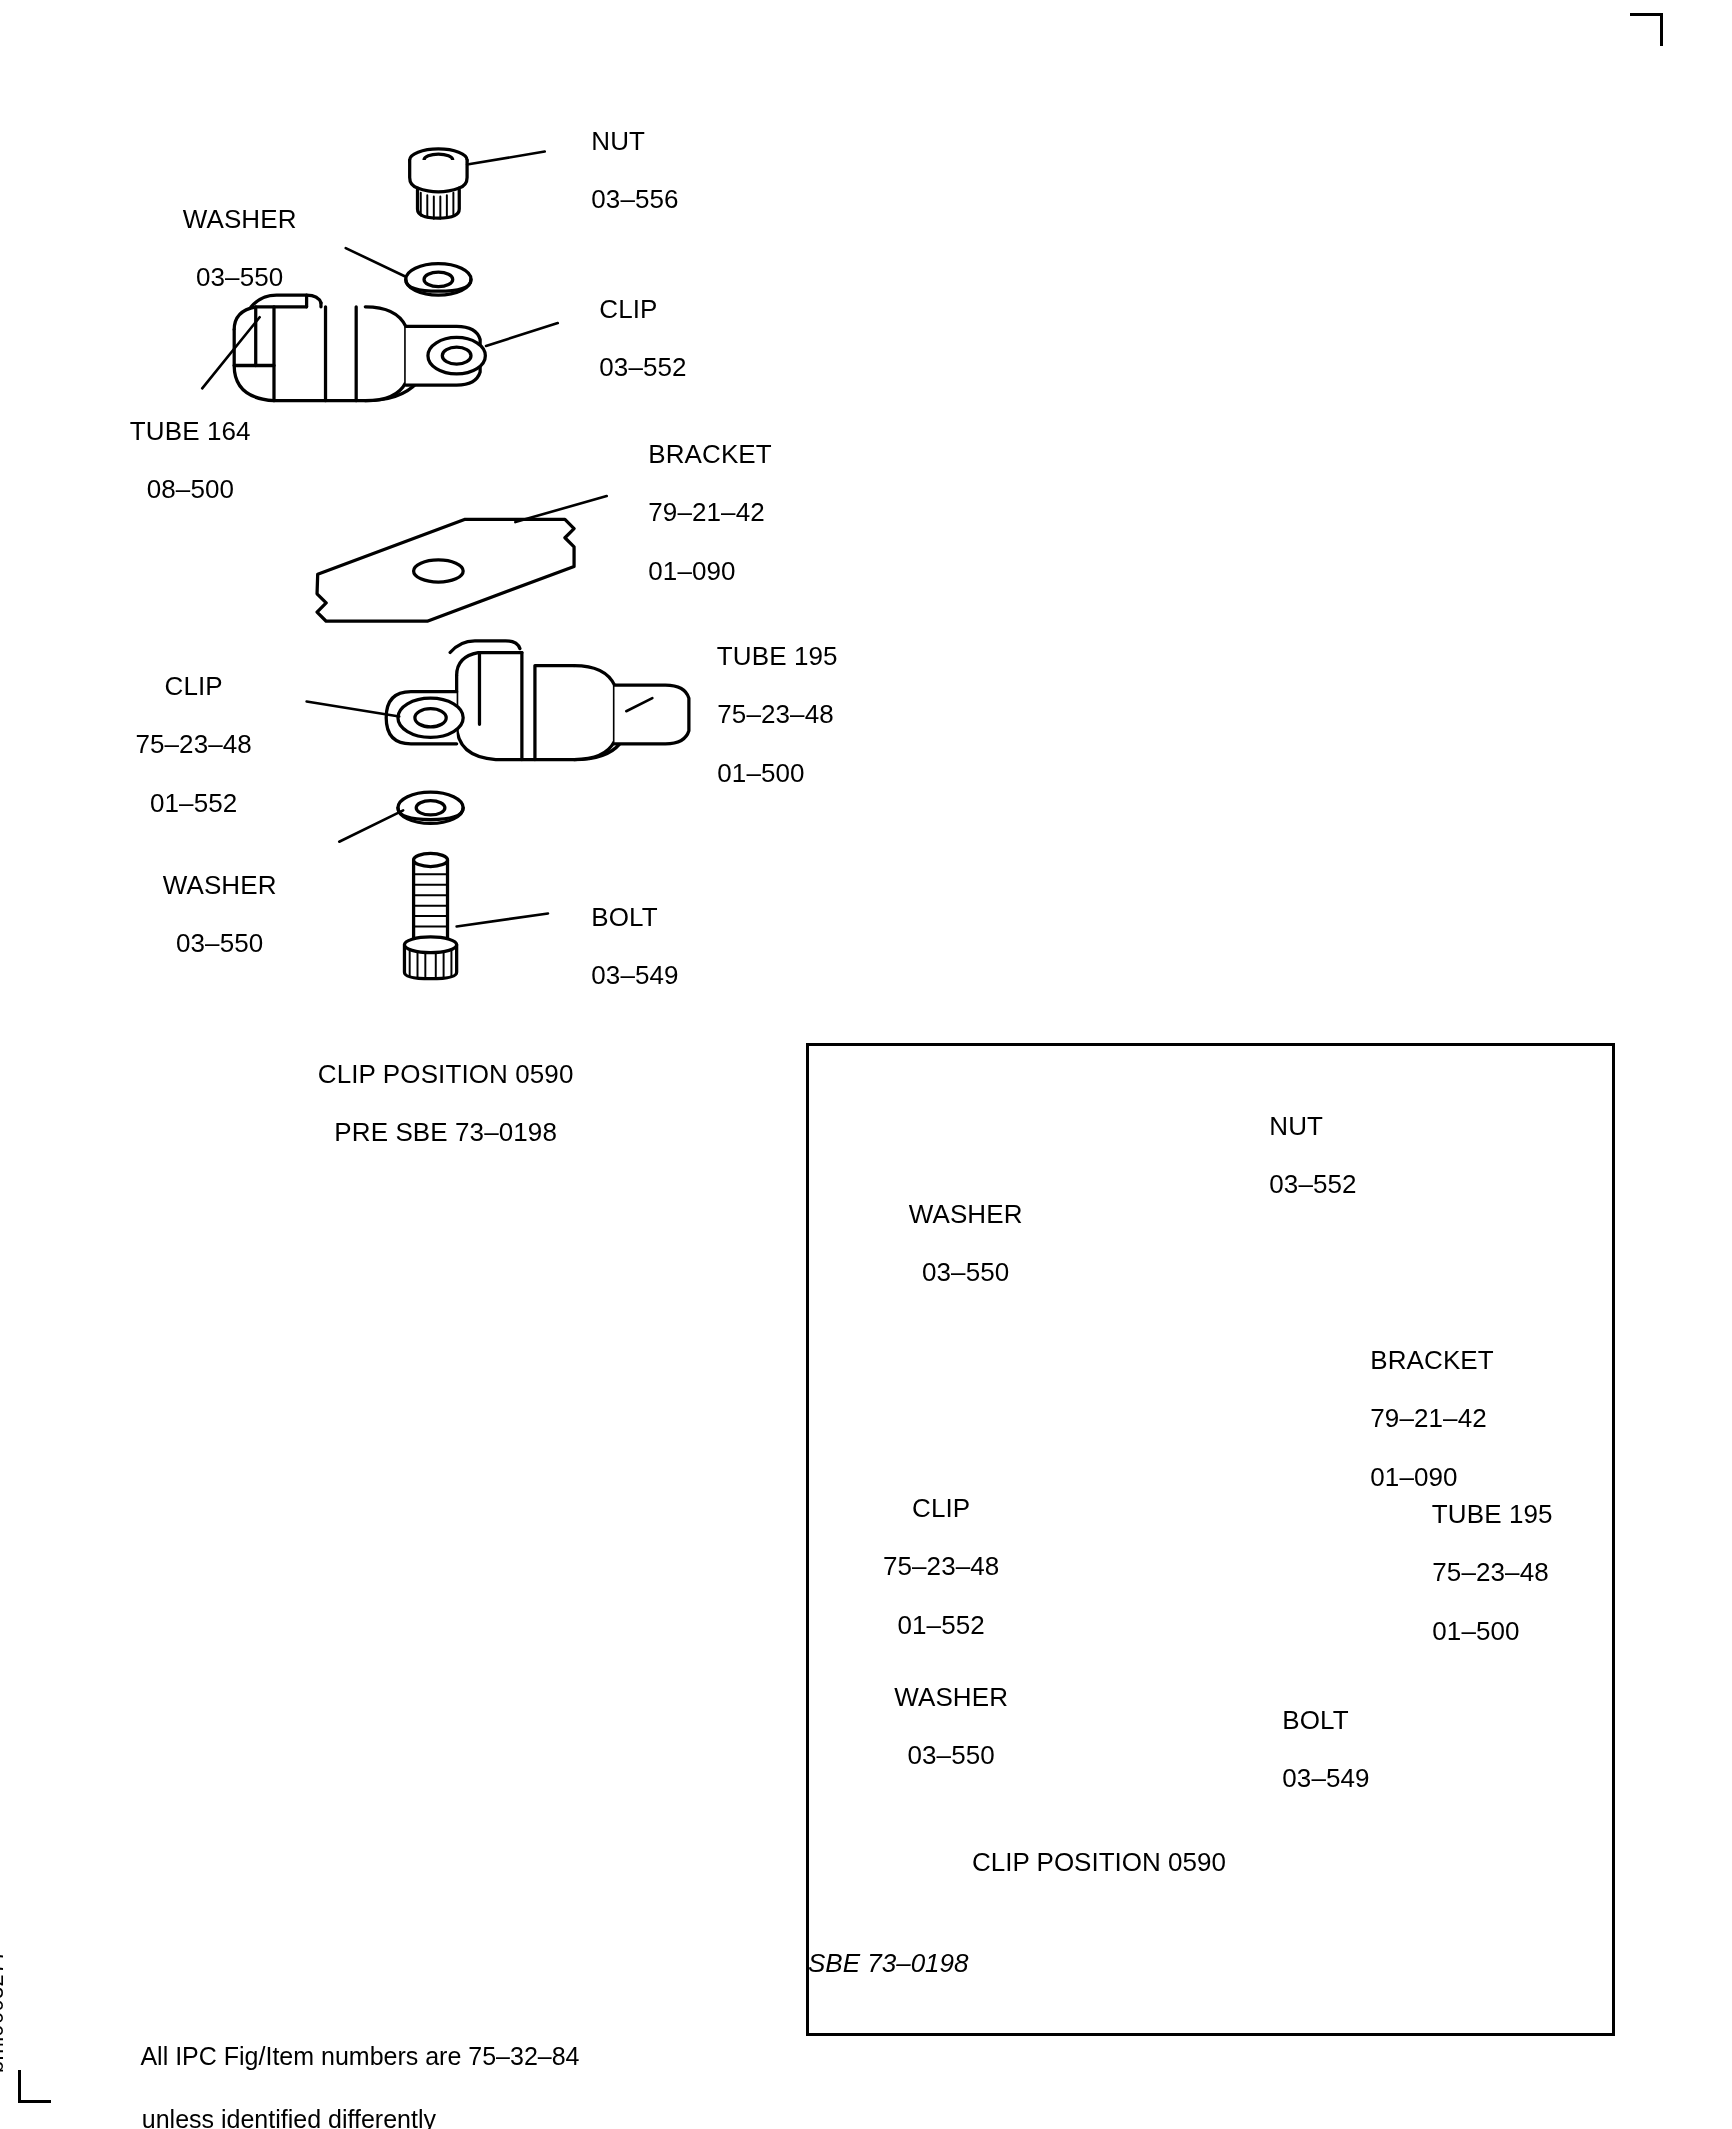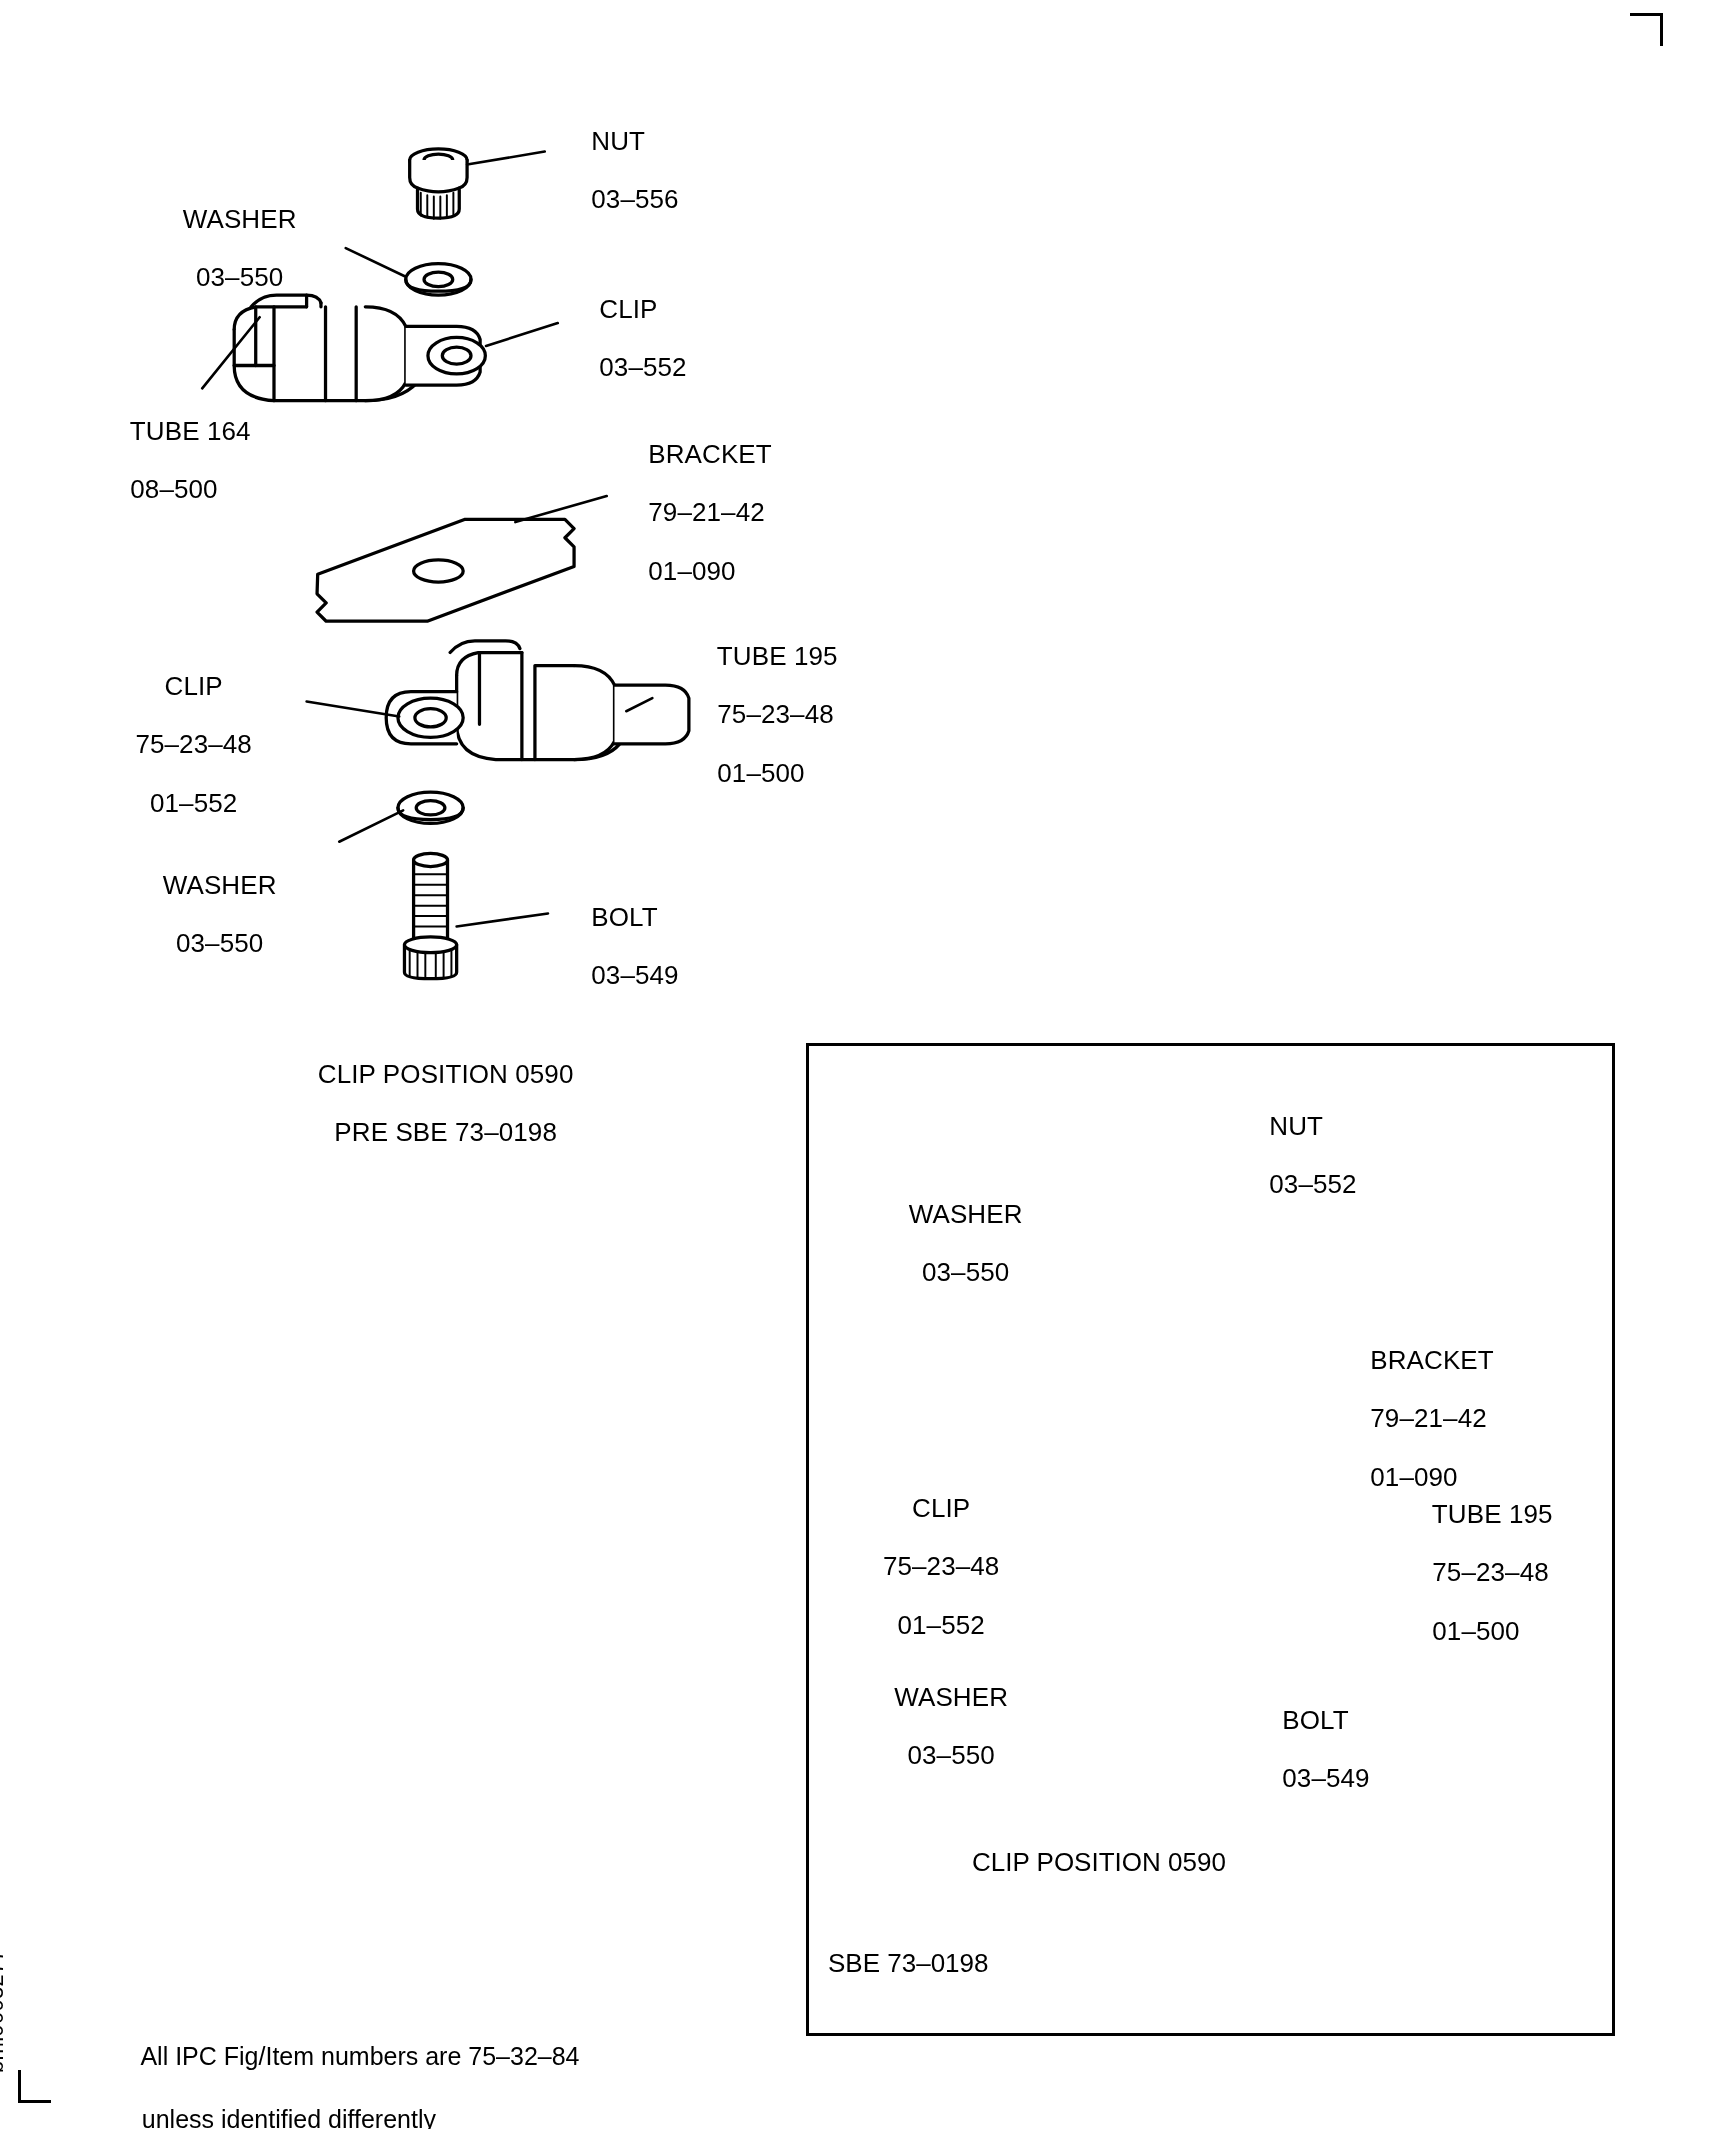--- a/index.html
+++ b/index.html
@@ -243,21 +243,21 @@
   <div class="label right" style="left:98px; top:176px; width:254px;">
     <span>WASHER</span><br>
     <span>03–550</span>
   </div>
 
   <div class="label" style="left:570px; top:266px;">
     <span>CLIP</span><br>
     <span>03–552</span>
   </div>
 
-  <div class="label" style="left:101px; top:388px;">
+  <div class="label" style="left:101px; top:388px;text-align:center;">
     <span>TUBE 164</span><br>
     <span>08–500</span>
   </div>
 
   <div class="label" style="left:619px; top:411px;">
     <span>BRACKET</span><br>
     <span>79–21–42</span><br>
     <span>01–090</span>
   </div>
 
@@ -323,21 +323,21 @@
     <span>03–550</span>
   </div>
 
   <div class="label" style="left:1253px; top:1677px;">
     <span>BOLT</span><br>
     <span>03–549</span>
   </div>
 
   <div class="inset-label" style="left:972px; top:1847px;">CLIP POSITION 0590</div>
 
-  <div class="inset-label" style="left:828px; top:1948px;">SBE 73–0198</div>
+  <div class="inset-label" style="left:808px; top:1948px;font-style:italic;">SBE 73–0198</div>
 
   <div class="note" style="left:114px; top:2010px;">
     <span>All IPC Fig/Item numbers are 75–32–84</span><br>
     <span>unless identified differently</span>
   </div>
 
   <div class="vert-id">bmi0003277</div>
 
 </div>
 

